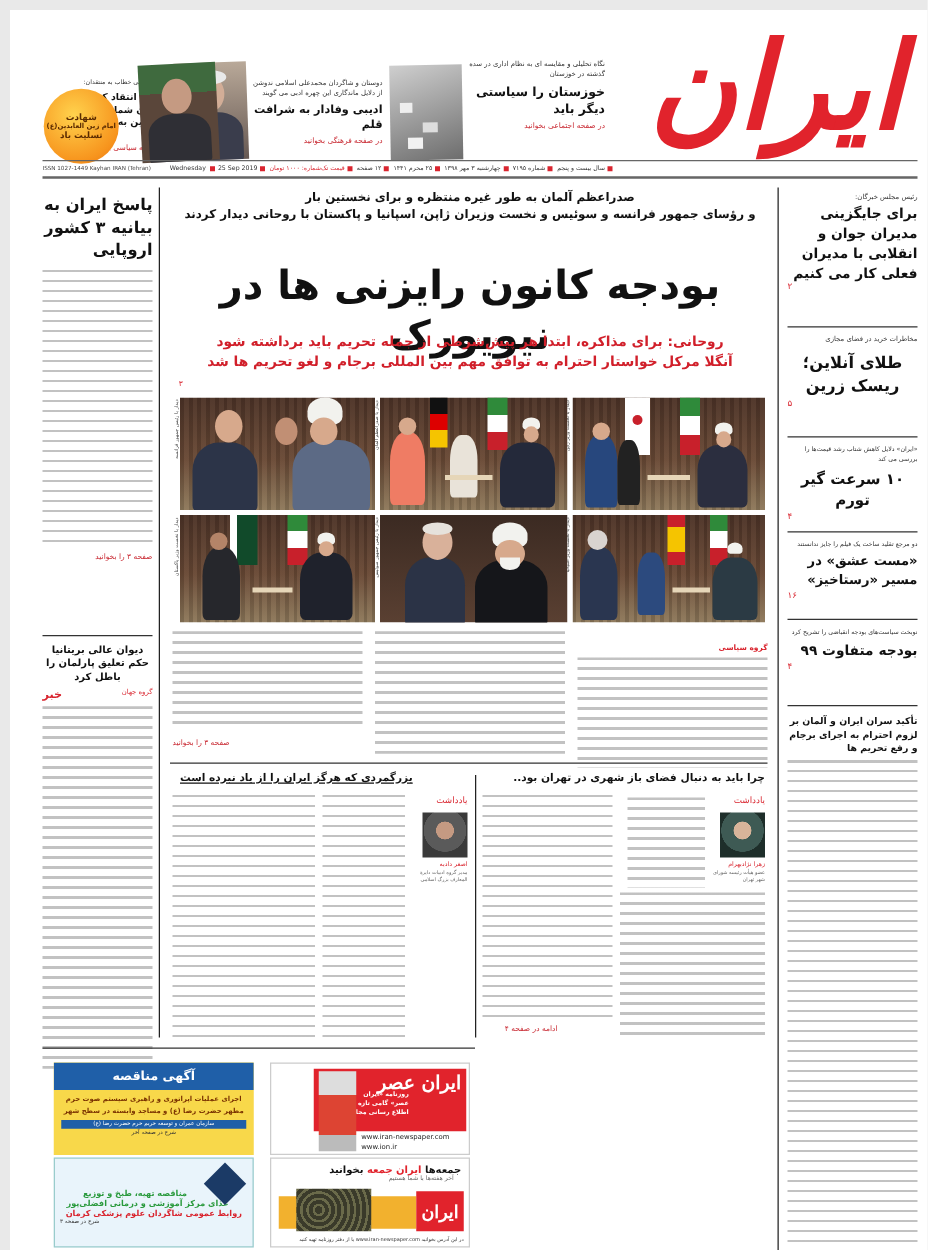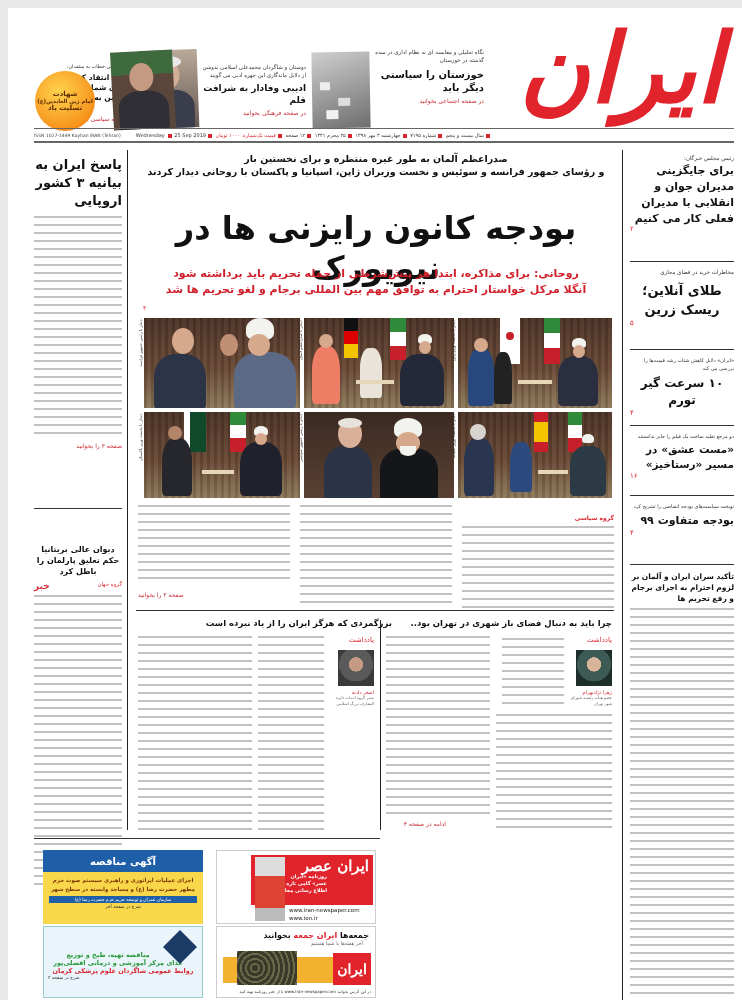--- a/index.html
+++ b/index.html
@@ -126,21 +126,21 @@
   </div>
 
   <div class="vrule" style="left:119px; top:142px; height:680px;"></div>
 
   <div class="abs" style="left:26px; top:148px; width:88px; text-align:right;">
     <div style="font-size:13px; font-weight:bold; line-height:18px;">پاسخ ایران به بیانیه ۳ کشور اروپایی</div>
     <div class="filler" style="height:220px; margin-top:6px;"></div>
     <div class="cap-red" style="margin-top:6px; font-size:6px;">صفحه ۳ را بخوانید</div>
   </div>
   <div class="hrule" style="left:26px; width:88px; top:500px; height:1px; background:#333;"></div>
-  <div class="abs" style="left:26px; top:536px; width:88px; text-align:right;">
+  <div class="abs" style="left:26px; top:506px; width:88px; text-align:right;">
     <div style="font-size:8px; font-weight:bold; line-height:11px; text-align:center;">دیوان عالی بریتانیا حکم تعلیق پارلمان را باطل کرد</div>
     <div style="display:flex; gap:4px; margin-top:4px;">
       <div class="red" style="font-size:5.5px; flex:1;">گروه جهان</div>
       <div class="red" style="font-size:9px; font-weight:bold;">خبر</div>
     </div>
     <div class="filler" style="height:290px; margin-top:4px;"></div>
   </div>
 
   <div class="abs" style="left:128px; top:144px; width:480px; text-align:center;">
     <div style="font-size:9.5px; font-weight:bold; line-height:13px;">صدراعظم آلمان به طور غیره منتظره و برای نخستین بار</div>
@@ -265,21 +265,21 @@
     <div class="red" style="font-size:7px; line-height:12px;">یادداشت</div>
     <div style="width:36px; height:36px; margin:4px 0 0 auto; background: radial-gradient(circle at 50% 40%, #d8b49a 0 25%, #3e5a54 26% 60%, #1e2e2a 61%);"></div>
     <div class="red" style="font-size:5px; margin-top:3px;">زهرا نژادبهرام</div>
     <div style="font-size:4px; color:#666; line-height:6px;">عضو هیأت رئیسه شورای شهر تهران</div>
   </div>
   <div class="abs filler" style="left:494px; top:630px; width:62px; height:72px;"></div>
   <div class="abs filler" style="left:488px; top:706px; width:116px; height:116px;"></div>
   <div class="abs filler" style="left:378px; top:628px; width:104px; height:180px;"></div>
   <div class="abs cap-red" style="left:378px; top:812px; width:60px; text-align:right;">ادامه در صفحه ۴</div>
 
-  <div class="abs" style="left:148px; top:608px; width:236px; text-align:right;">
+  <div class="abs" style="left:136px; top:608px; width:236px; text-align:left;text-decoration:underline;">
     <div style="font-size:8.5px; font-weight:bold; line-height:14px;">بزرگمردی که هرگز ایران را از یاد نبرده است</div>
   </div>
   <div class="abs" style="left:322px; top:626px; width:44px; text-align:right;">
     <div class="red" style="font-size:7px; line-height:12px;">یادداشت</div>
     <div style="width:36px; height:36px; margin:4px 0 0 auto; background: radial-gradient(circle at 50% 40%, #c59a82 0 25%, #5a5a5a 26% 60%, #3a3a3a 61%);"></div>
     <div class="red" style="font-size:5px; margin-top:3px;">اصغر دادبه</div>
     <div style="font-size:4px; color:#666; line-height:6px;">مدیر گروه ادبیات دایرة المعارف بزرگ اسلامی</div>
   </div>
   <div class="abs filler" style="left:250px; top:628px; width:66px; height:194px;"></div>
   <div class="abs filler" style="left:130px; top:628px; width:114px; height:194px;"></div>

